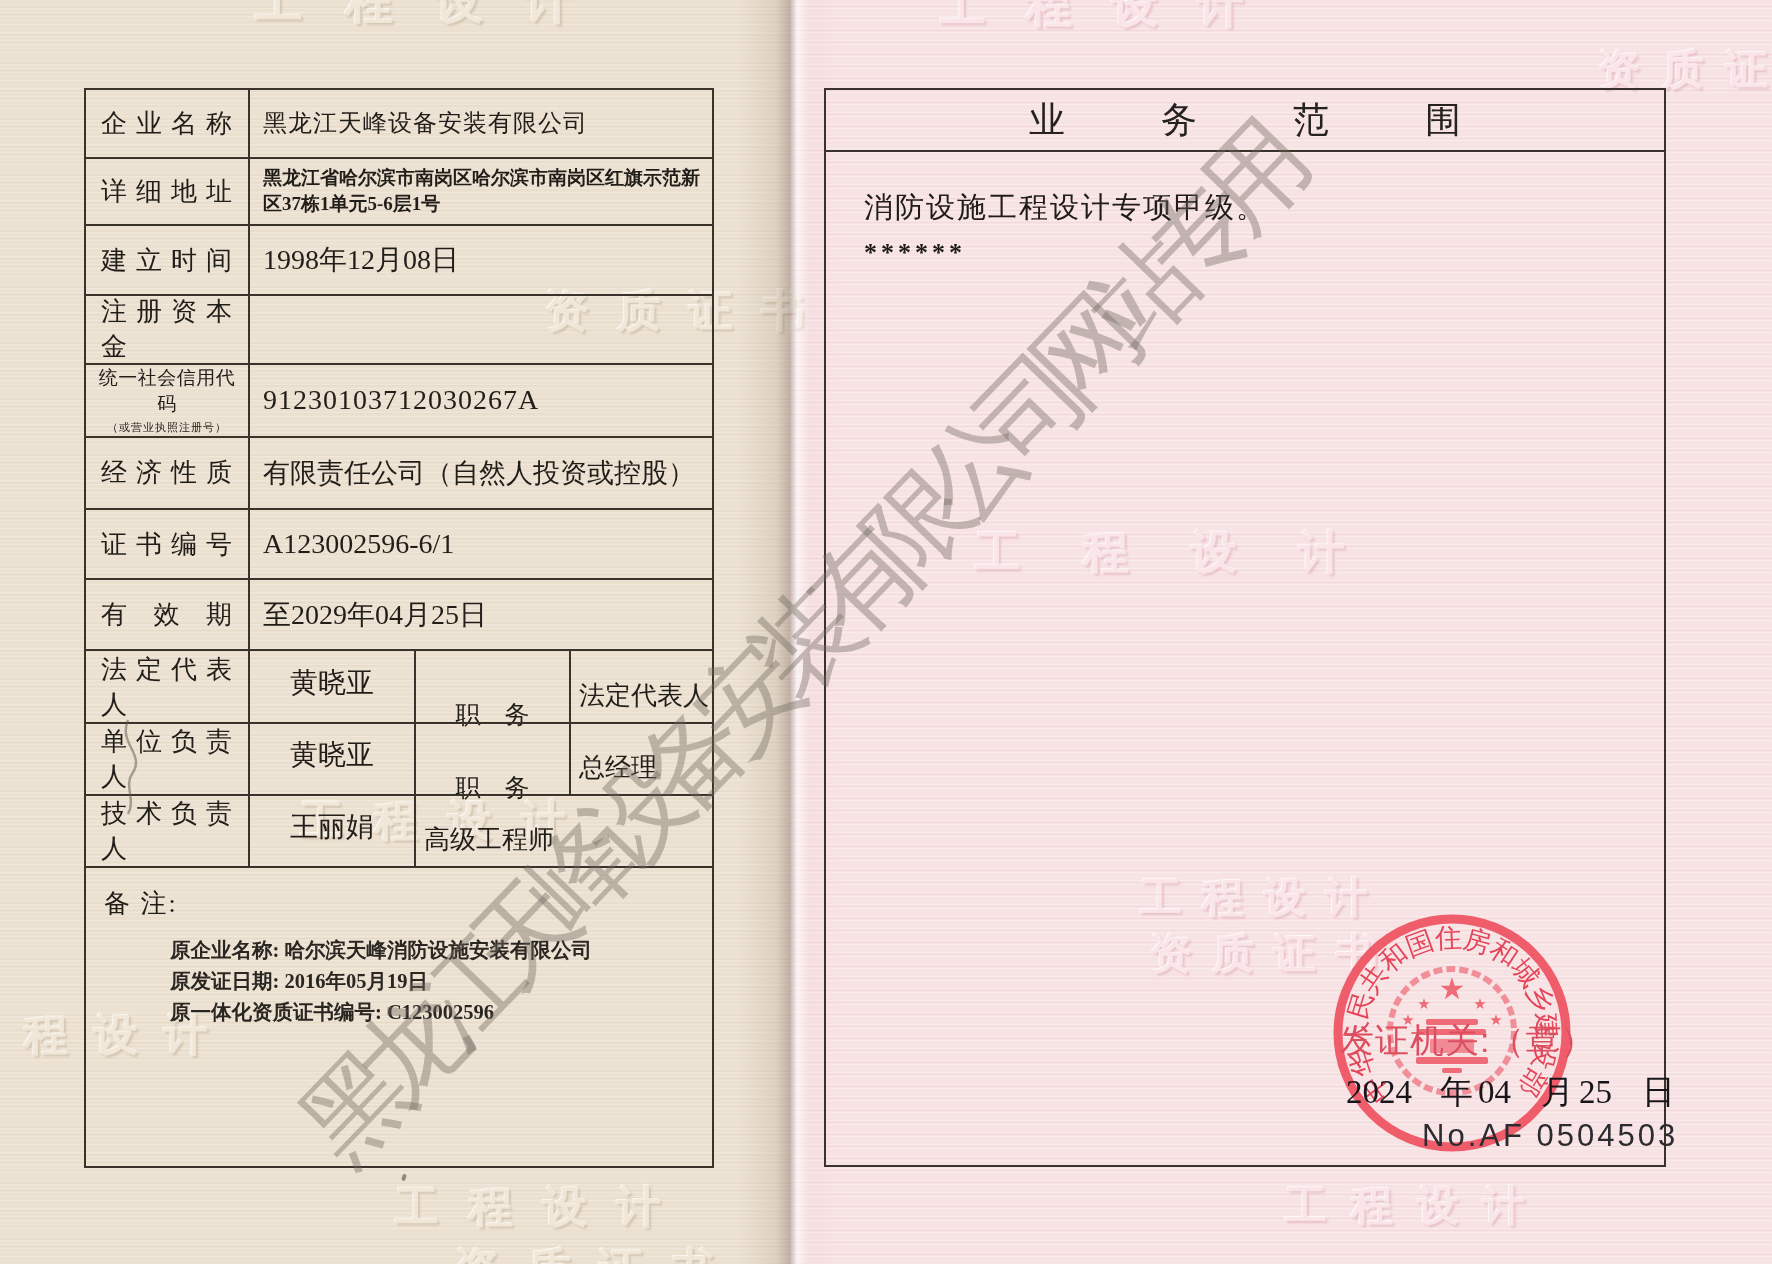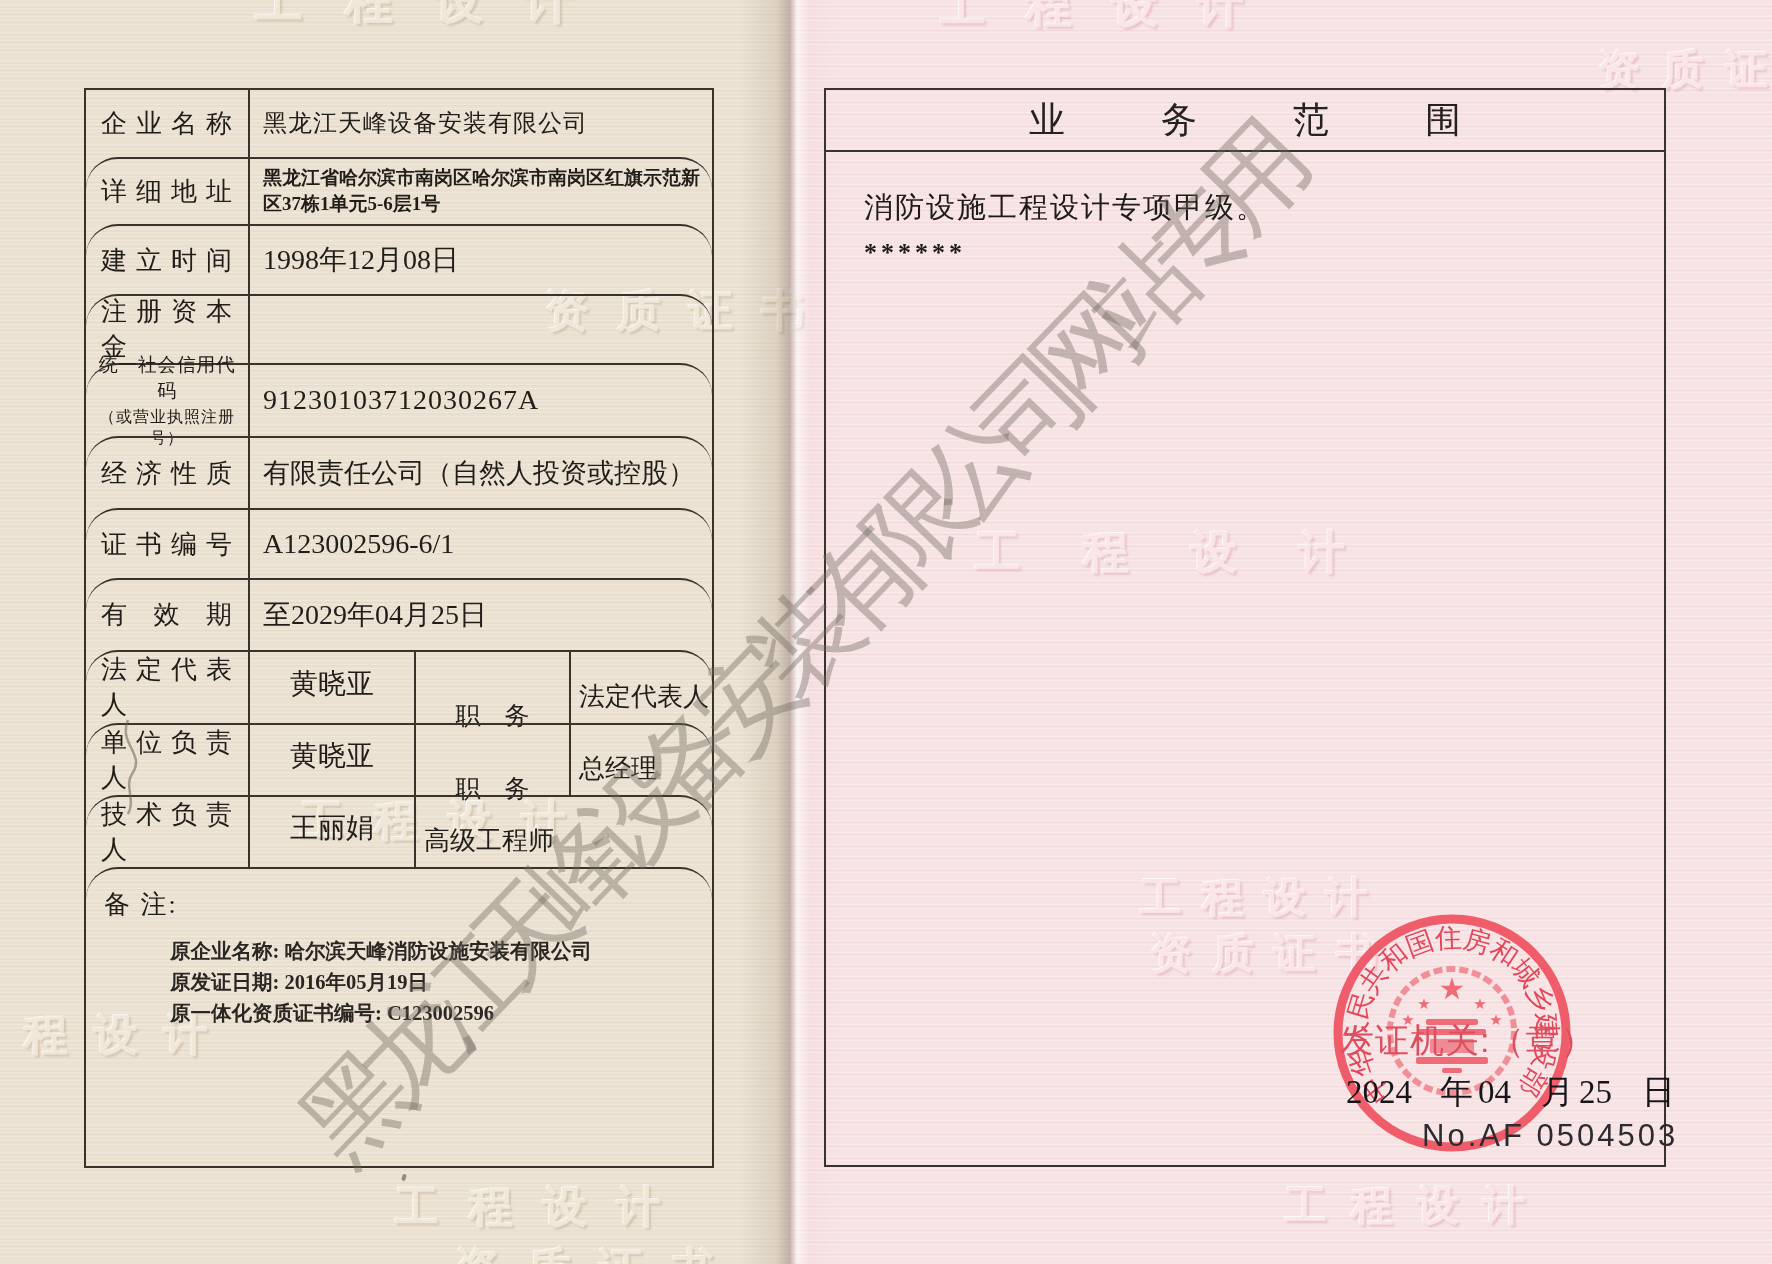--- a/index.html
+++ b/index.html
@@ -27,31 +27,31 @@
     background:linear-gradient(90deg, rgba(140,118,96,0) 0%, rgba(140,118,96,.16) 38%,
       rgba(84,66,52,.30) 52%, rgba(255,255,255,.55) 59%, rgba(238,196,202,.14) 72%, rgba(238,196,202,0) 100%);
   }
   
   .ghost{position:absolute; z-index:1; font-weight:bold; pointer-events:none; white-space:nowrap;
     color:rgba(240,230,215,.92); text-shadow:-1px -1px 1px rgba(255,255,255,.75), 2px 2px 2px rgba(176,154,130,.38);}
   .ghost-r{color:rgba(250,228,231,.92); text-shadow:-1px -1px 1px rgba(255,255,255,.8), 2px 2px 2px rgba(212,152,162,.40);}
   
   .tbl{position:absolute; left:84px; top:88px; width:630px; height:1080px; z-index:5;
     border:2px solid #3a332b; box-sizing:border-box; display:flex; flex-direction:column;}
-  .trow{display:flex; box-sizing:border-box;border-radius:32px;}
+  .trow{display:flex; box-sizing:border-box;}
   .trow + .trow{border-top:2px solid #3a332b;}
   .tlabel{width:164px; border-right:2px solid #3a332b; box-sizing:border-box;
     display:flex; align-items:center; padding:0 15px; font-size:26px; letter-spacing:1px;}
   .jspan{display:block; width:100%; text-align:justify; text-align-last:justify;}
   .tvalue{flex:1; display:flex; align-items:center; padding-left:13px; font-size:28px; box-sizing:border-box;}
   .v-name{font-size:24px; letter-spacing:1px;}
   .v-addr{font-size:19px; font-weight:bold; line-height:1.4; padding-right:10px;}
   .lbl-code{flex-direction:column; justify-content:center; align-items:flex-start; padding:0 8px;}
   .lbl-code .l1{font-size:19px; letter-spacing:.5px; width:100%; text-align:center;}
-  .lbl-code .l2{font-size:16px; width:100%; text-align:center; margin-top:3px;}
+  .lbl-code .l2{font-size:11px; width:100%; text-align:center; margin-top:3px;}
   .pcell-name{width:142px; border-right:2px solid #3a332b; box-sizing:border-box;
     display:flex; align-items:flex-end; padding:0 0 20px 16px; font-size:28px;margin-left:24px;}
   .pcell-mid{width:155px; border-right:2px solid #3a332b; box-sizing:border-box;
     display:flex; align-items:flex-start; justify-content:center; padding-top:10px; font-size:25px;}
   .pcell-val{flex:1; display:flex; align-items:flex-end; padding:0 2px 9px 8px; font-size:26px;}
   .wide2{letter-spacing:24px; margin-right:-24px;margin-top:37px;}
   .midsans{font-size:21px; padding-top:14px;}
   .remark{display:block; padding:18px 14px 0 18px;}
   .remark .rlabel{font-size:26px; letter-spacing:2px;}
   .remark .rlines{margin:14px 0 0 66px; font-weight:bold; font-size:20.5px; line-height:31px; color:#2a2622;}

